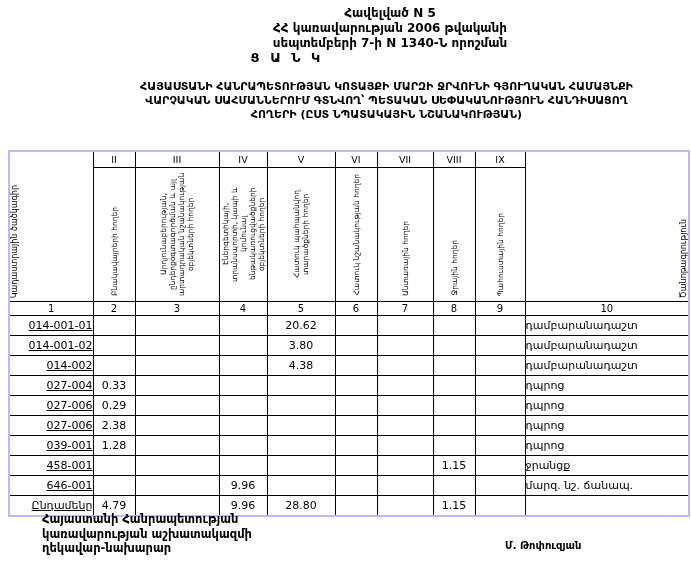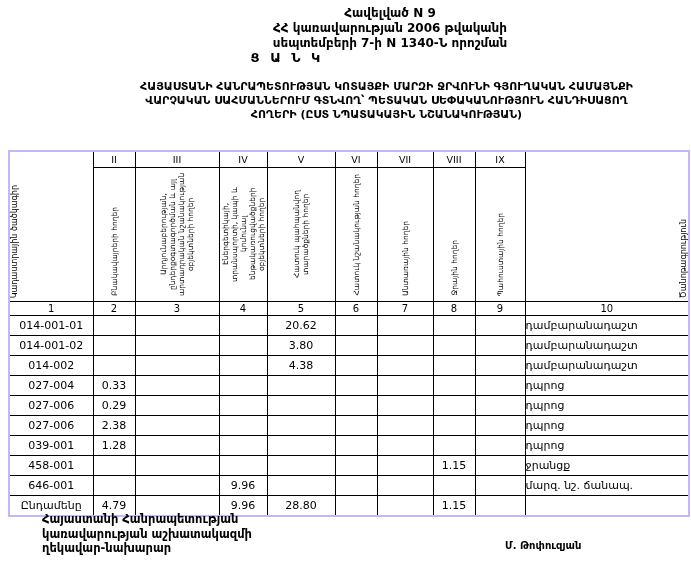--- a/index.html
+++ b/index.html
@@ -41,40 +41,40 @@
     writing-mode:vertical-rl;
     transform:rotate(180deg);
     font-size:7.5px; line-height:9px;
     max-height:124px; white-space:normal;
   }
   td.col1-head .vtext, td.col10-head .vtext { max-height:138px; font-size:8px; }
 
   tr.num-row td { height:13px; text-align:center; font-size:10px; }
 
   tr.dr td { height:19px; }
-  td.c { text-align:center; padding-left:3px; }
+  td.c { text-align:right; padding-left:3px;text-decoration:underline; }
   td.n { text-align:center; }
   td.t { text-align:left; padding-left:3px; }
 
   .footer-left {
     position:absolute; top:512px; left:42px;
     font-weight:bold; font-size:11.5px; line-height:14.5px;
   }
   .footer-right {
     position:absolute; top:540px; left:505px;
     font-weight:bold; font-size:10px;
   }
 </style>
 </head>
 <body>
 
 <div class="page">
 
   <div class="appendix">
-    <div>Հավելված N 9</div>
+    <div>Հավելված N 5</div>
     <div>ՀՀ կառավարության 2006 թվականի</div>
     <div>սեպտեմբերի 7-ի N 1340-Ն որոշման</div>
   </div>
 
   <div class="doc-title">Ց Ա Ն Կ</div>
 
   <div class="doc-subtitle">
     <div>ՀԱՅԱՍՏԱՆԻ ՀԱՆՐԱՊԵՏՈՒԹՅԱՆ ԿՈՏԱՅՔԻ ՄԱՐԶԻ ՋՐՎՈՒՆԻ ԳՅՈՒՂԱԿԱՆ ՀԱՄԱՅՆՔԻ</div>
     <div>ՎԱՐՉԱԿԱՆ ՍԱՀՄԱՆՆԵՐՈՒՄ ԳՏՆՎՈՂ՝ ՊԵՏԱԿԱՆ ՍԵՓԱԿԱՆՈՒԹՅՈՒՆ ՀԱՆԴԻՍԱՑՈՂ</div>
     <div>ՀՈՂԵՐԻ (ԸՍՏ ՆՊԱՏԱԿԱՅԻՆ ՆՇԱՆԱԿՈՒԹՅԱՆ)</div>

